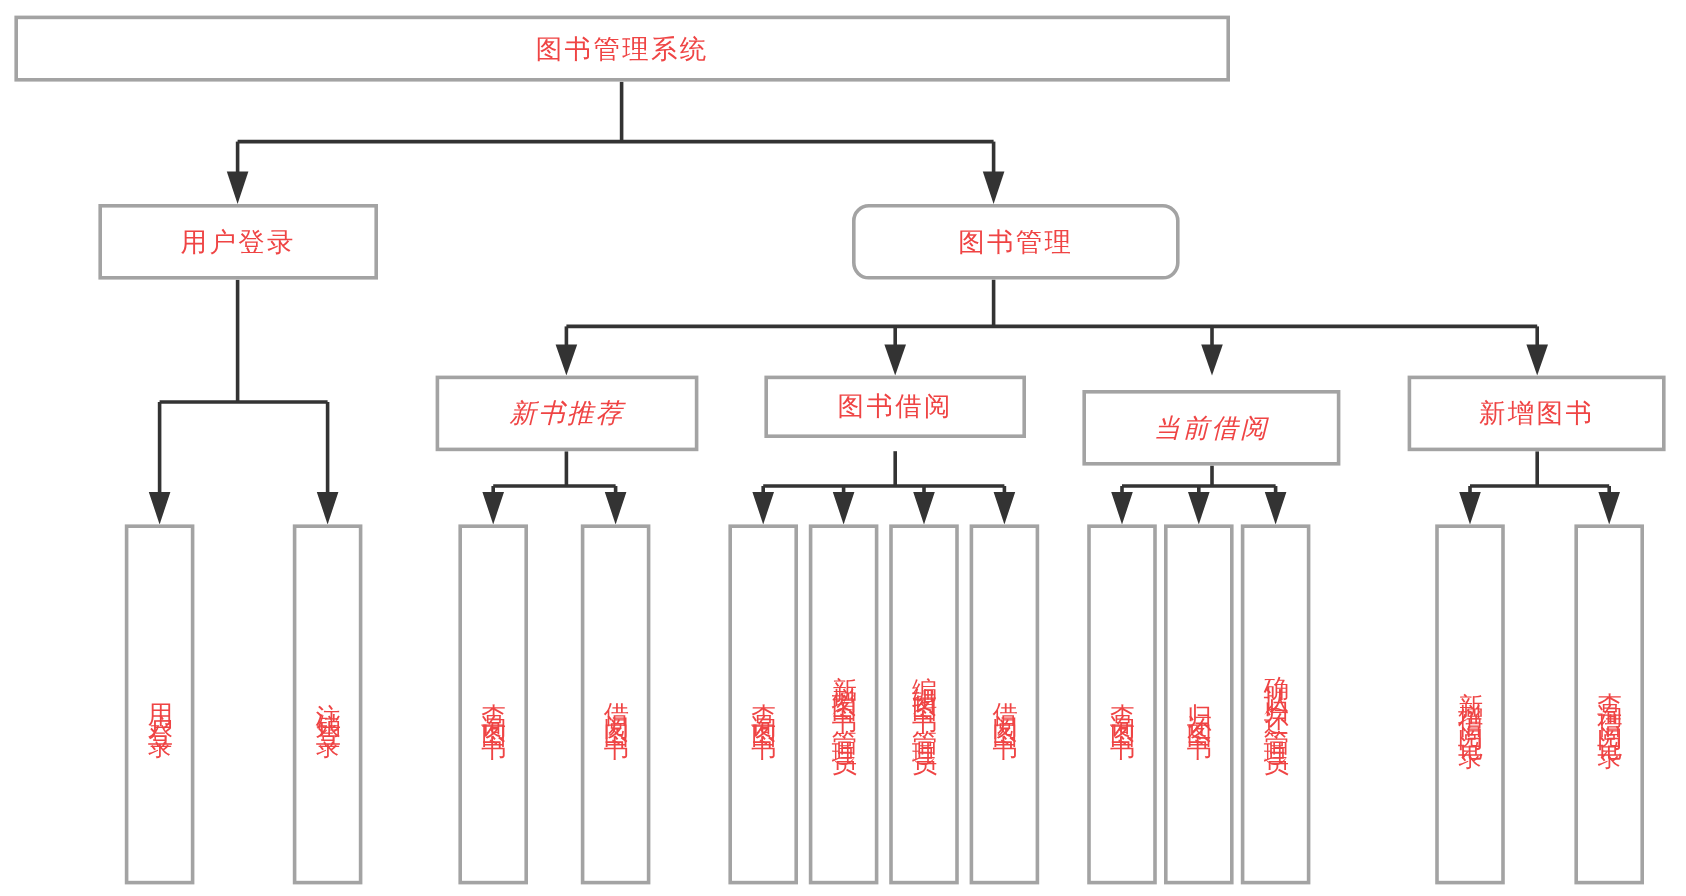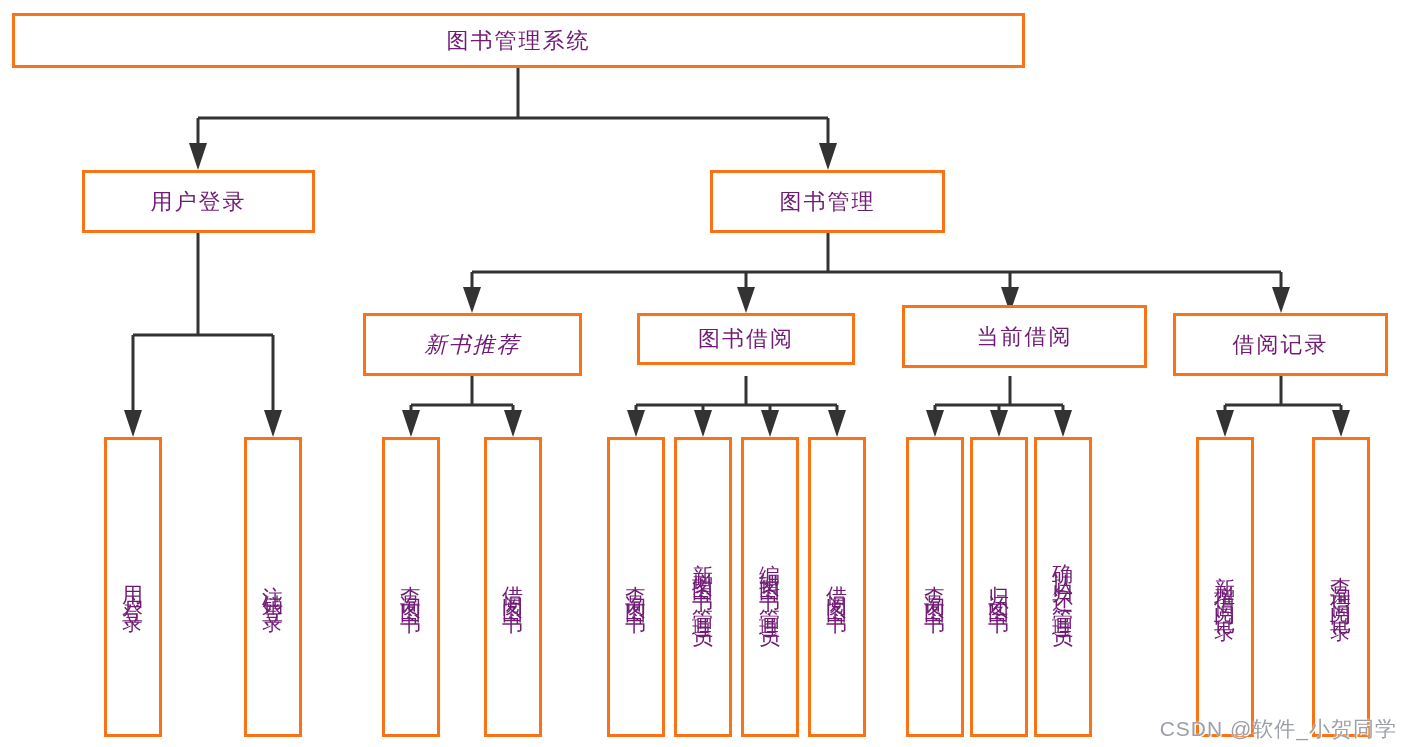--- a/index.html
+++ b/index.html
@@ -18,25 +18,25 @@
   #connectors {
     position: absolute;
     left: 0;
     top: 0;
     z-index: 1;
   }
   .node {
     position: absolute;
     box-sizing: border-box;
     background: #ffffff;
-    border: 3px solid #f97316;
+    border: 3px solid #a3a3a3;
     display: flex;
     align-items: center;
     justify-content: center;
-    color: #701a75;
+    color: #ef4444;
     z-index: 2;
   }
   .h-node {
     font-size: 22px;
     letter-spacing: 2px;
     white-space: nowrap;
   }
   .v-node .v-text {
     writing-mode: vertical-rl;
     text-orientation: mixed;
@@ -135,35 +135,35 @@
     </g>
   </svg>
 
   <div class="node h-node" style="left:12px; top:13px; width:1013px; height:55px;">
     <span>图书管理系统</span>
   </div>
 
   <div class="node h-node" style="left:82px; top:170px; width:233px; height:63px;">
     <span>用户登录</span>
   </div>
-  <div class="node h-node" style="left:710px; top:170px; width:235px; height:63px;">
+  <div class="node h-node" style="left:710px; top:170px; width:273px; height:63px;border-radius:14px;">
     <span>图书管理</span>
   </div>
 
   <div class="node h-node" style="left:363px; top:313px; width:219px; height:63px;font-style:italic;">
     <span>新书推荐</span>
   </div>
   <div class="node h-node" style="left:637px; top:313px; width:218px; height:52px;">
     <span>图书借阅</span>
   </div>
-  <div class="node h-node" style="left:902px; top:305px; width:245px; height:63px;">
+  <div class="node h-node" style="left:902px; top:325px; width:215px; height:63px;font-style:italic;">
     <span>当前借阅</span>
   </div>
   <div class="node h-node" style="left:1173px; top:313px; width:215px; height:63px;">
-    <span>借阅记录</span>
+    <span>新增图书</span>
   </div>
 
   <div class="node v-node" style="left:104px; top:437px; width:58px; height:300px;">
     <span class="v-text">用户登录</span>
   </div>
   <div class="node v-node" style="left:244px; top:437px; width:58px; height:300px;">
     <span class="v-text">注销登录</span>
   </div>
 
   <div class="node v-node" style="left:382px; top:437px; width:58px; height:300px;">
@@ -196,15 +196,14 @@
     <span class="v-text">确认归还（管理员）</span>
   </div>
 
   <div class="node v-node" style="left:1196px; top:437px; width:58px; height:300px;">
     <span class="v-text">新增借阅记录</span>
   </div>
   <div class="node v-node" style="left:1312px; top:437px; width:58px; height:300px;">
     <span class="v-text">查询借阅记录</span>
   </div>
 
-  <div class="watermark">CSDN @软件_小贺同学</div>
 
 </div>
 
 </body></html>

